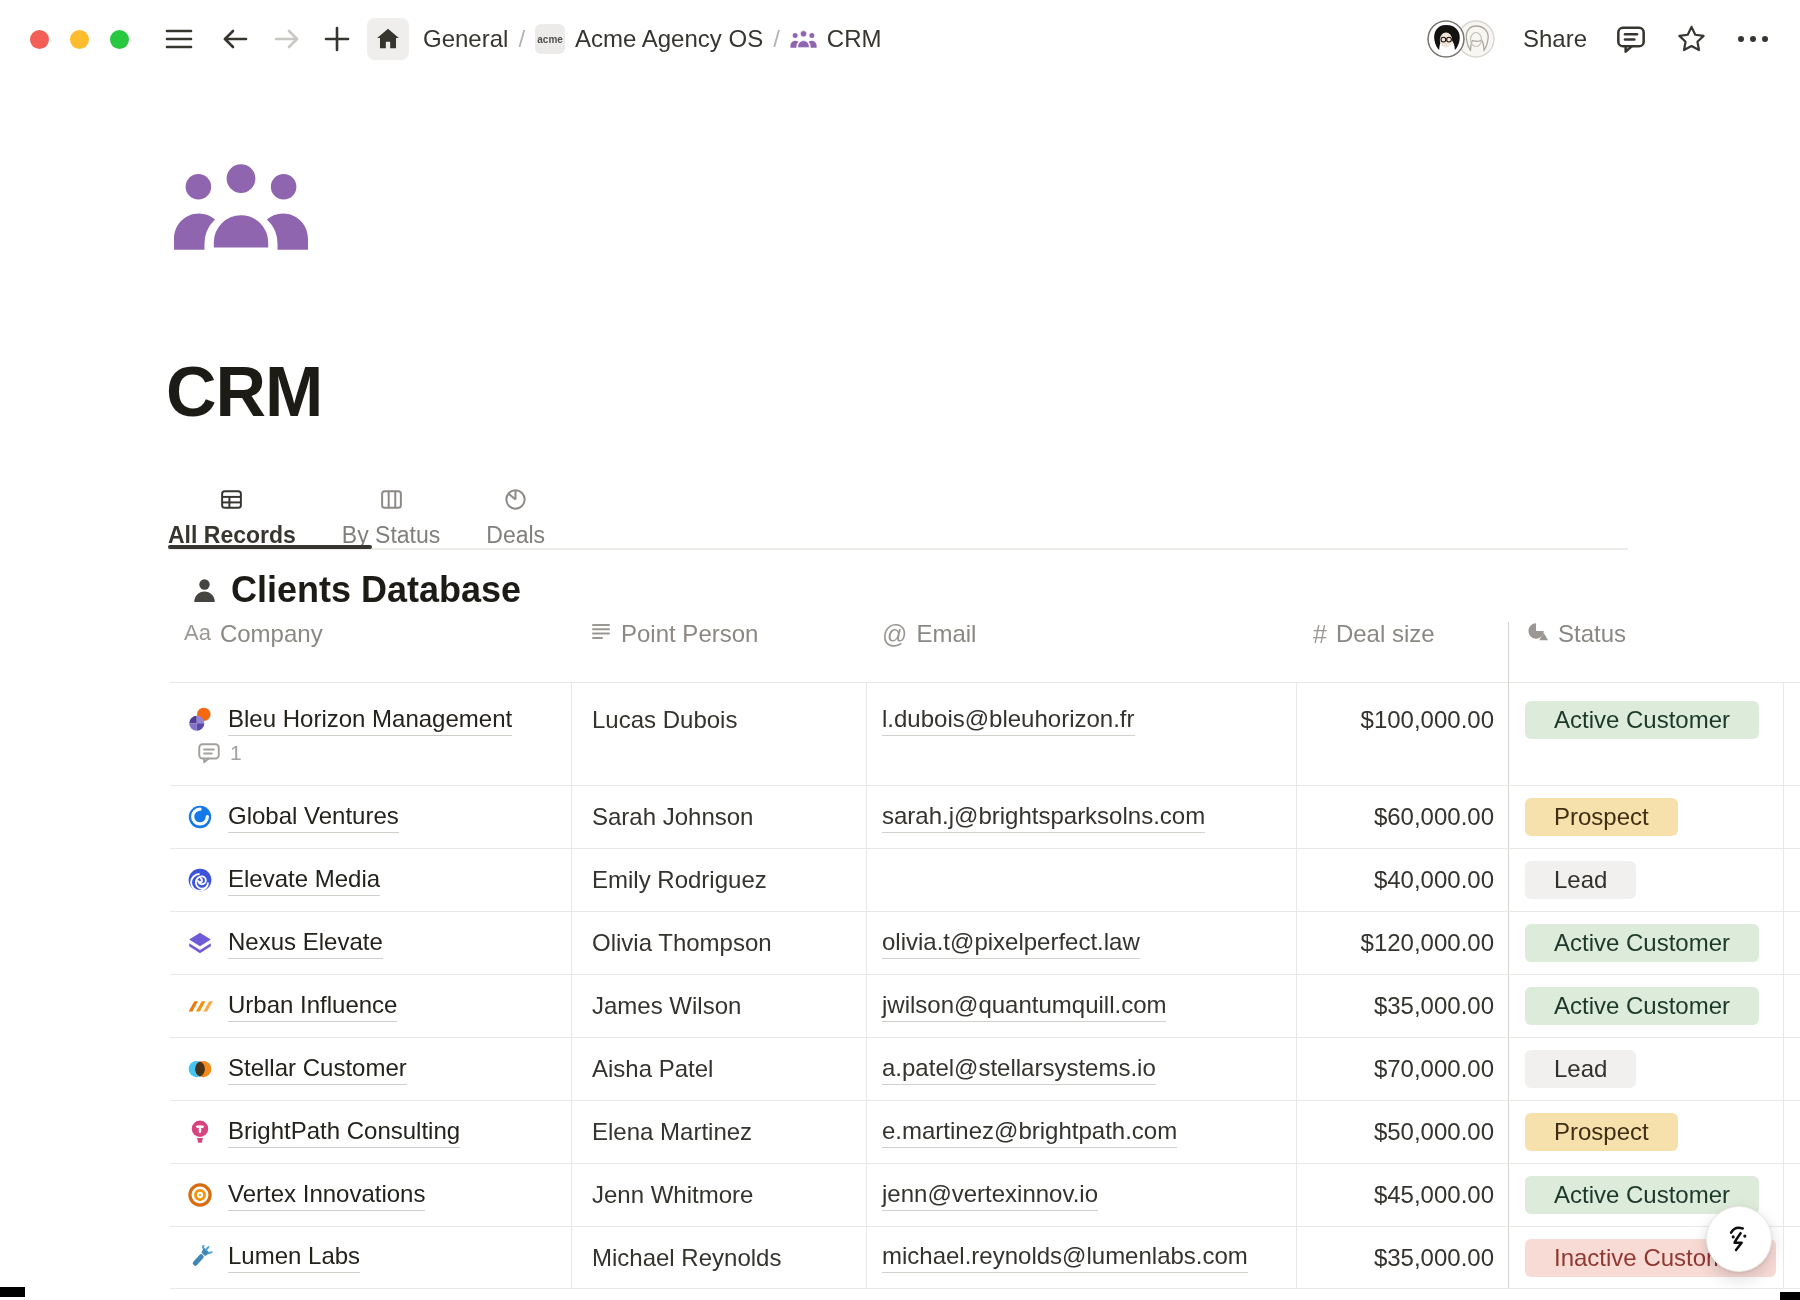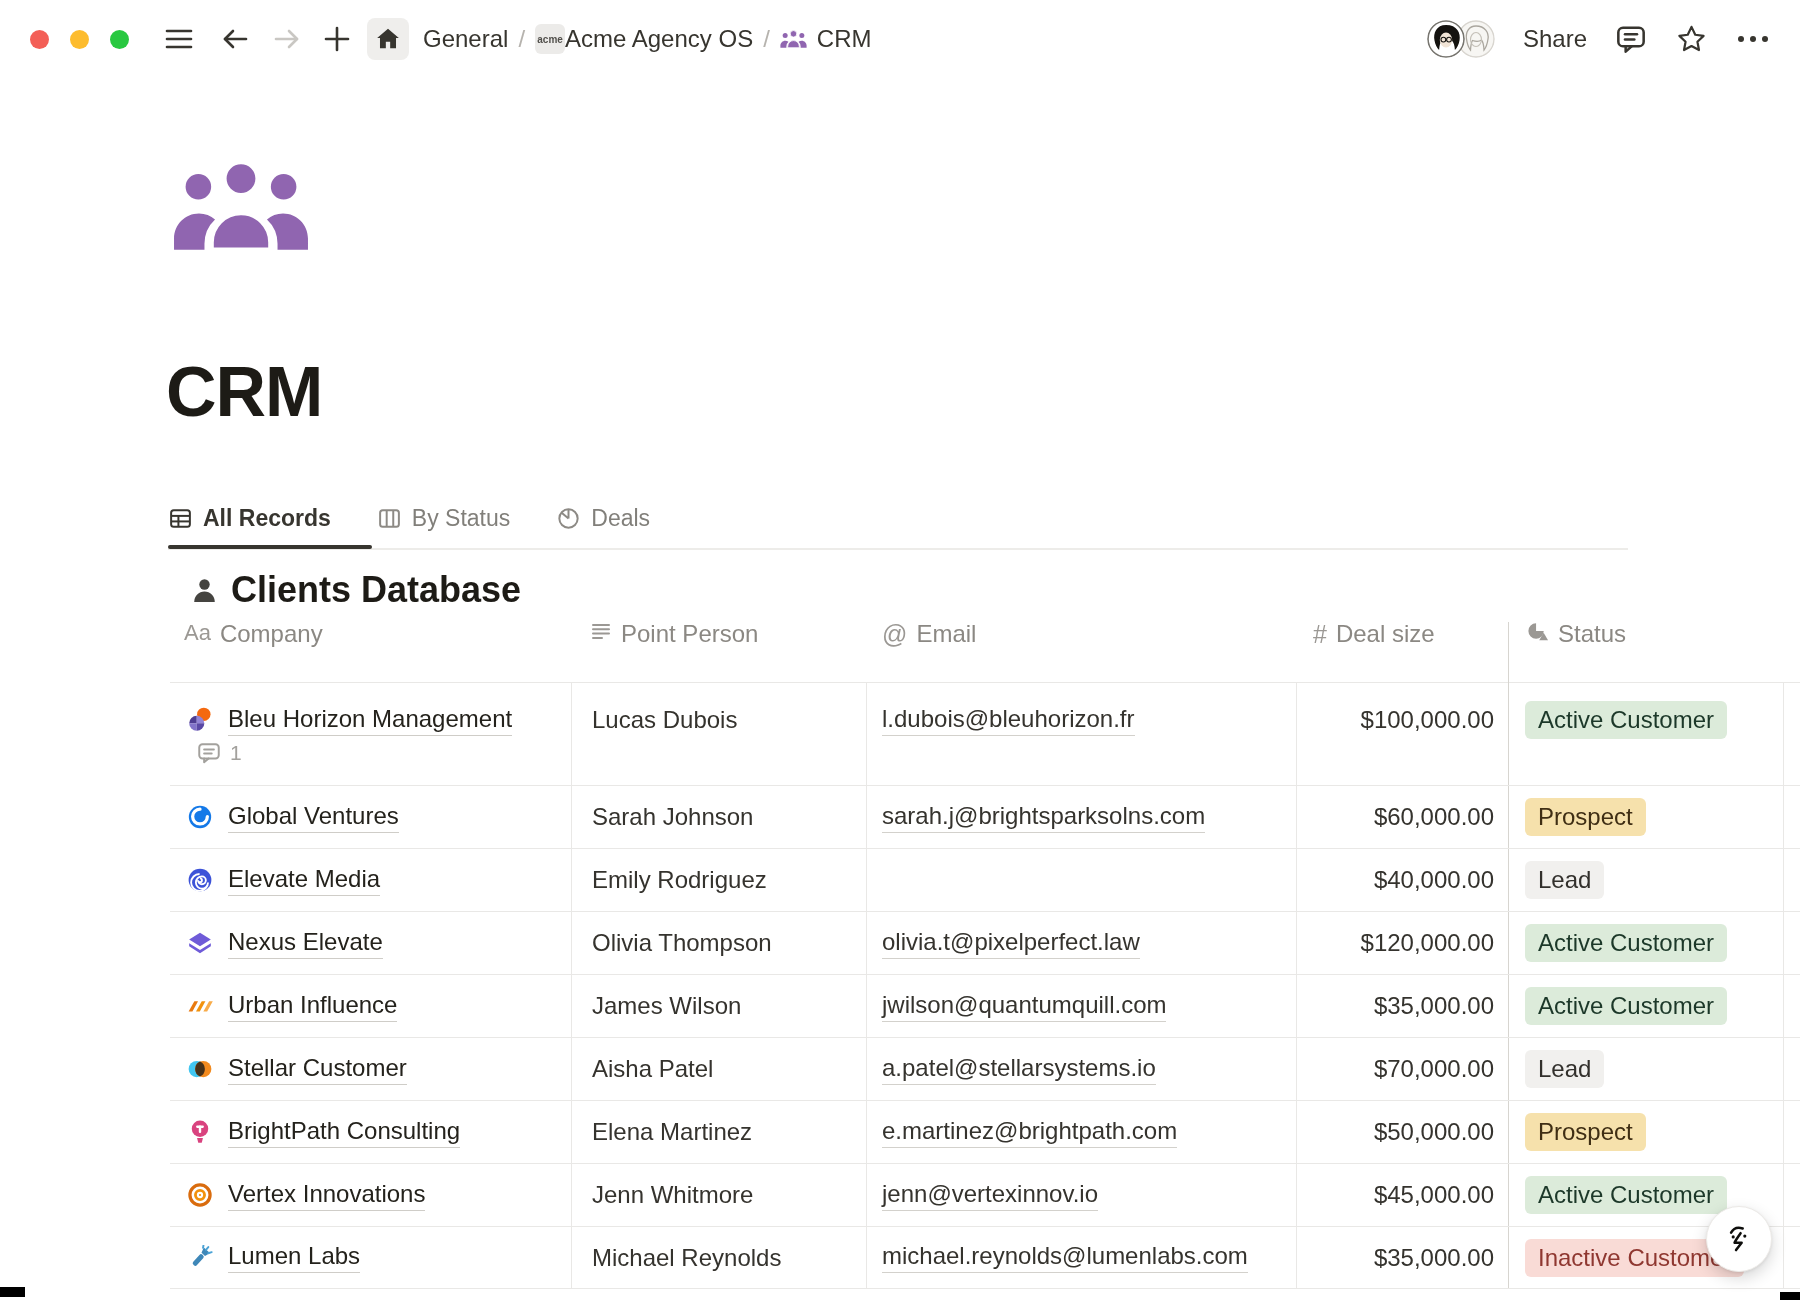--- a/index.html
+++ b/index.html
@@ -13,33 +13,33 @@
   .titlebar { position:absolute; left:0; top:0; width:1800px; height:78px;
     display:flex; align-items:center; padding:12px 30px; background:#fff; }
   .light { width:19px; height:19px; border-radius:50%; margin-right:21px; }
   .tb-btn { display:flex; align-items:center; justify-content:center; border:none; background:none; cursor:pointer; }
   .crumb { font-size:24px; color:#37352F; white-space:nowrap; }
   .crumb-sep { color:#B6B3AE; margin:0 10px; font-size:24px; }
   .home-badge { width:42px; height:42px; border-radius:8px; background:#EFEEEC;
     display:flex; align-items:center; justify-content:center; margin-left:16px; }
   .acme-badge { width:30px; height:30px; border-radius:6px; background:#ECEBE9;
     display:flex; align-items:center; justify-content:center;
-    font-size:10px; font-weight:700; color:#52504C; margin-right:0; }
+    font-size:10px; font-weight:700; color:#52504C; margin-right:10px; }
   .tb-right { margin-left:auto; display:flex; align-items:center; gap:28px; }
   .avatars { display:flex; align-items:center; }
   .avatar { width:38px; height:38px; border-radius:50%; }
   .avatar.front { z-index:2; }
   .avatar.back { margin-left:-8px; z-index:1; }
   .share { font-size:24px; color:#37352F; }
   
   .page-icon { position:absolute; left:172px; top:160px; }
   .page-title { position:absolute; left:166px; top:352px; font-size:70px; font-weight:700;
     color:#1D1B16; letter-spacing:-1px; }
   .tabs { position:absolute; left:168px; top:496px; height:44px; display:flex; align-items:center; }
-  .tab { display:flex; align-items:center; gap:10px; font-size:23px; margin-right:46px; cursor:pointer; }
+  .tab { display:flex; align-items:center; gap:10px; font-size:23px; margin-right:46px; cursor:pointer;flex-direction:column; }
   .tab.active { color:#37352F; font-weight:700; }
   .tab.inactive { color:#817F7A; font-weight:500; }
   .tabs-divider { position:absolute; left:168px; top:548px; width:1460px; height:2px; background:#EDECE9; }
   .tab-underline { position:absolute; left:168px; top:545px; width:204px; height:4px; background:#37352F; border-radius:2px; }
   .section-head { position:absolute; left:190px; top:568px; height:44px; display:flex; align-items:center; gap:12px; }
   .section-title { font-size:36px; font-weight:700; color:#1D1B16; }
   
   .thead { position:absolute; left:170px; top:620px; width:1630px; height:63px;
     border-bottom:1px solid #E9E8E6; }
   .hcell { position:absolute; top:0; height:63px; display:flex; align-items:flex-start; gap:9px;
@@ -52,21 +52,21 @@
   .row--tall .line { height:74px; }
   .c-icon { left:17px; }
   .c-company { left:58px; }
   .c-company span { font-size:24px; font-weight:500; color:#24221C;
     border-bottom:1.5px solid #CFCDC8; padding-bottom:2px; }
   .c-person { left:422px; font-size:24px; color:#35332E; }
   .c-email { left:712px; }
   .c-email span { font-size:24px; color:#35332E; border-bottom:1.5px solid #D3D1CC; padding-bottom:2px; }
   .c-deal { left:1126px; width:198px; justify-content:flex-end; font-size:24px; color:#35332E; }
   .c-status { left:1355px; }
-  .pill { display:inline-flex; align-items:center; height:38px; padding:0 13px;
+  .pill { display:inline-flex; align-items:center; height:38px; padding:0 29px;
     border-radius:6px; font-size:24px; white-space:nowrap; }
   .comment-line { position:absolute; left:26px; top:50px; height:40px; display:flex; align-items:center; gap:8px;
     color:#A3A19D; font-size:21px; }
   
   .ai-btn { position:absolute; left:1706px; top:1206px; width:66px; height:66px; border-radius:50%;
     background:#fff; border:1px solid #ECEAE7; box-shadow:0 6px 16px rgba(0,0,0,.16), 0 1px 3px rgba(0,0,0,.08);
     display:flex; align-items:center; justify-content:center; z-index:50; cursor:pointer; }
   .corner-mark { position:absolute; background:#000; z-index:60; }
 </style>
 </head>

